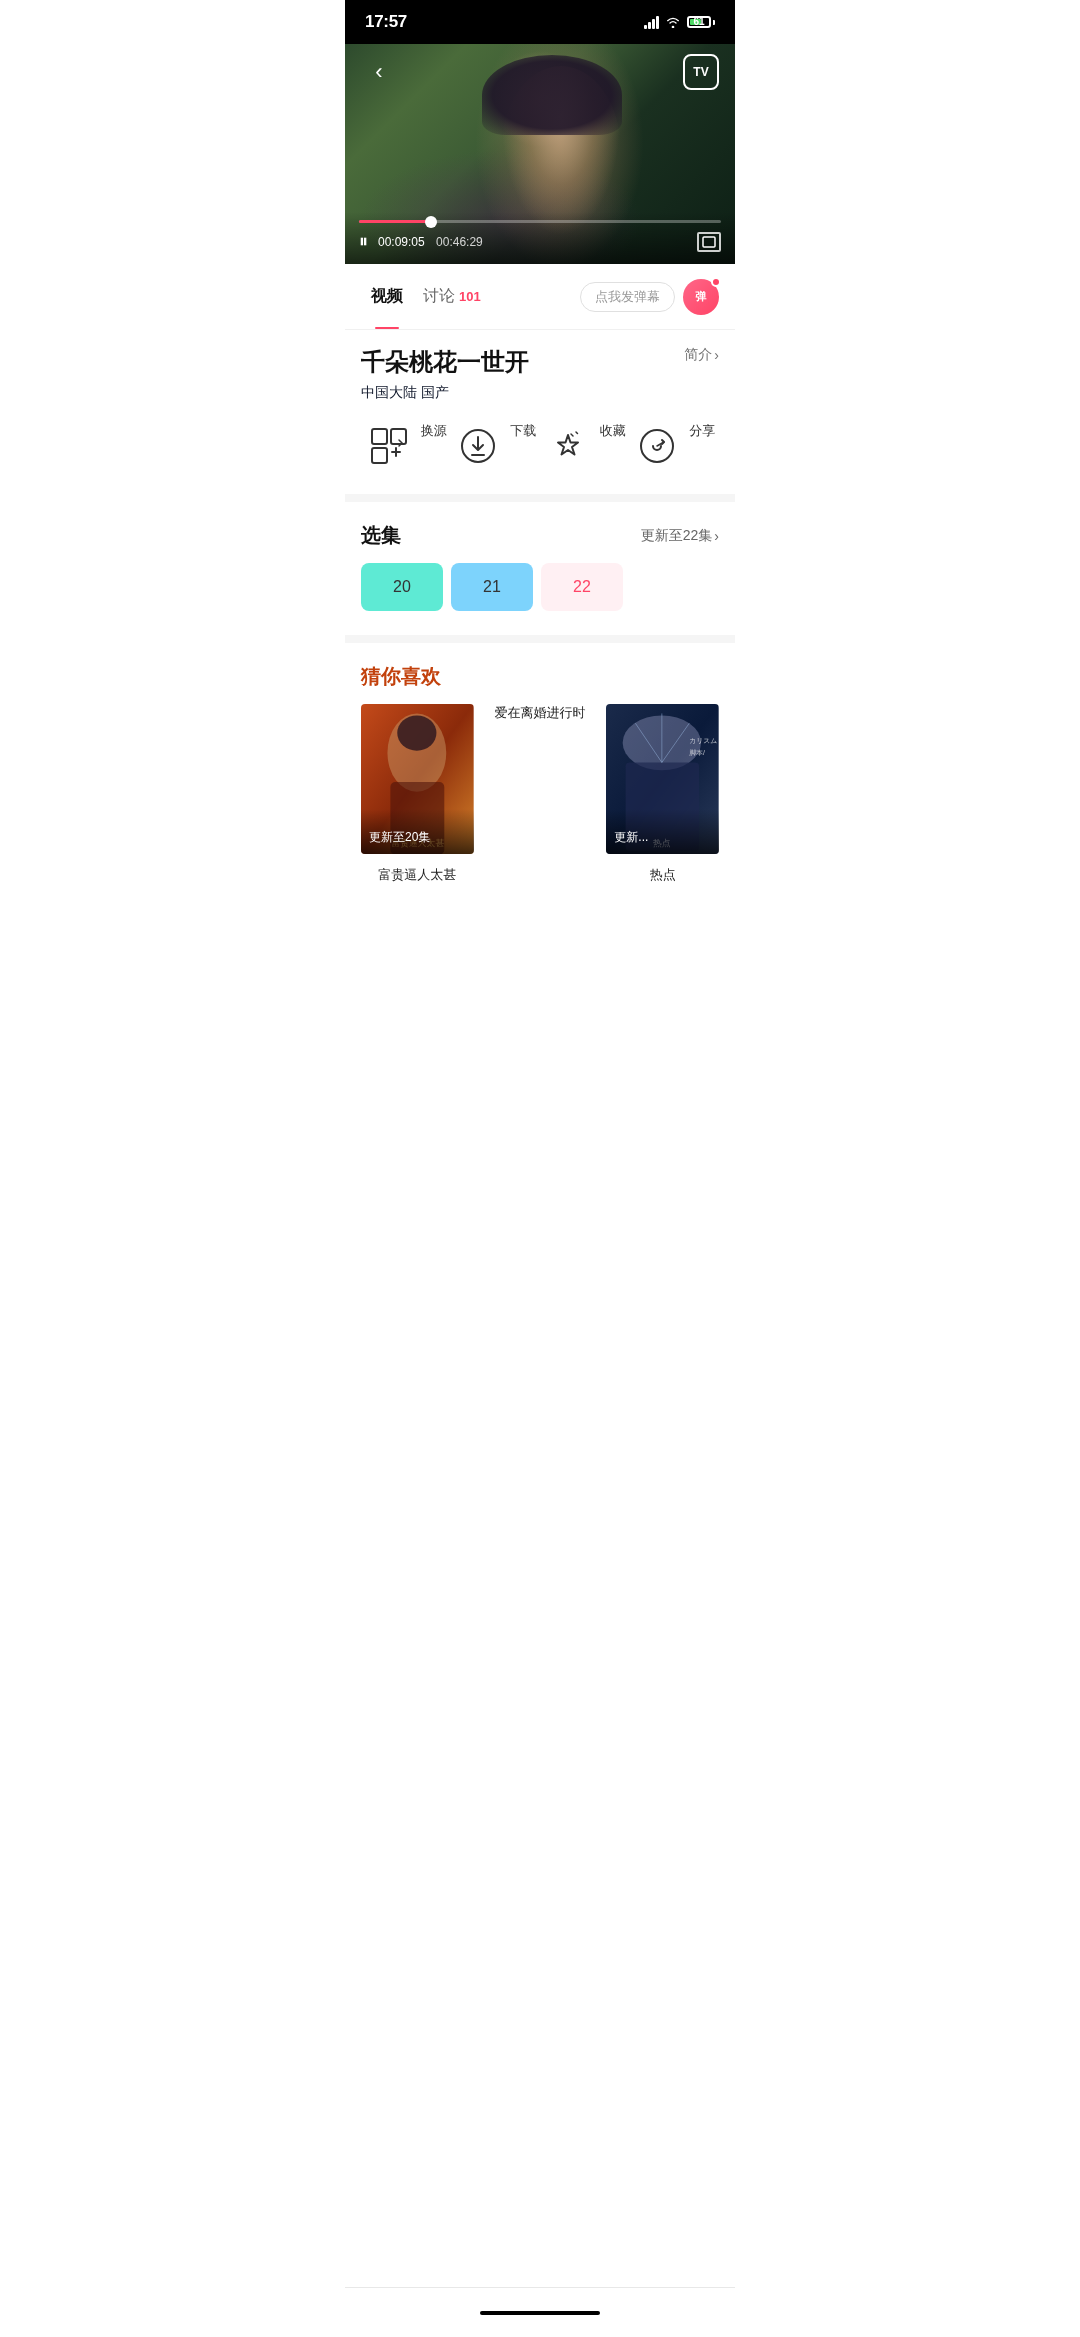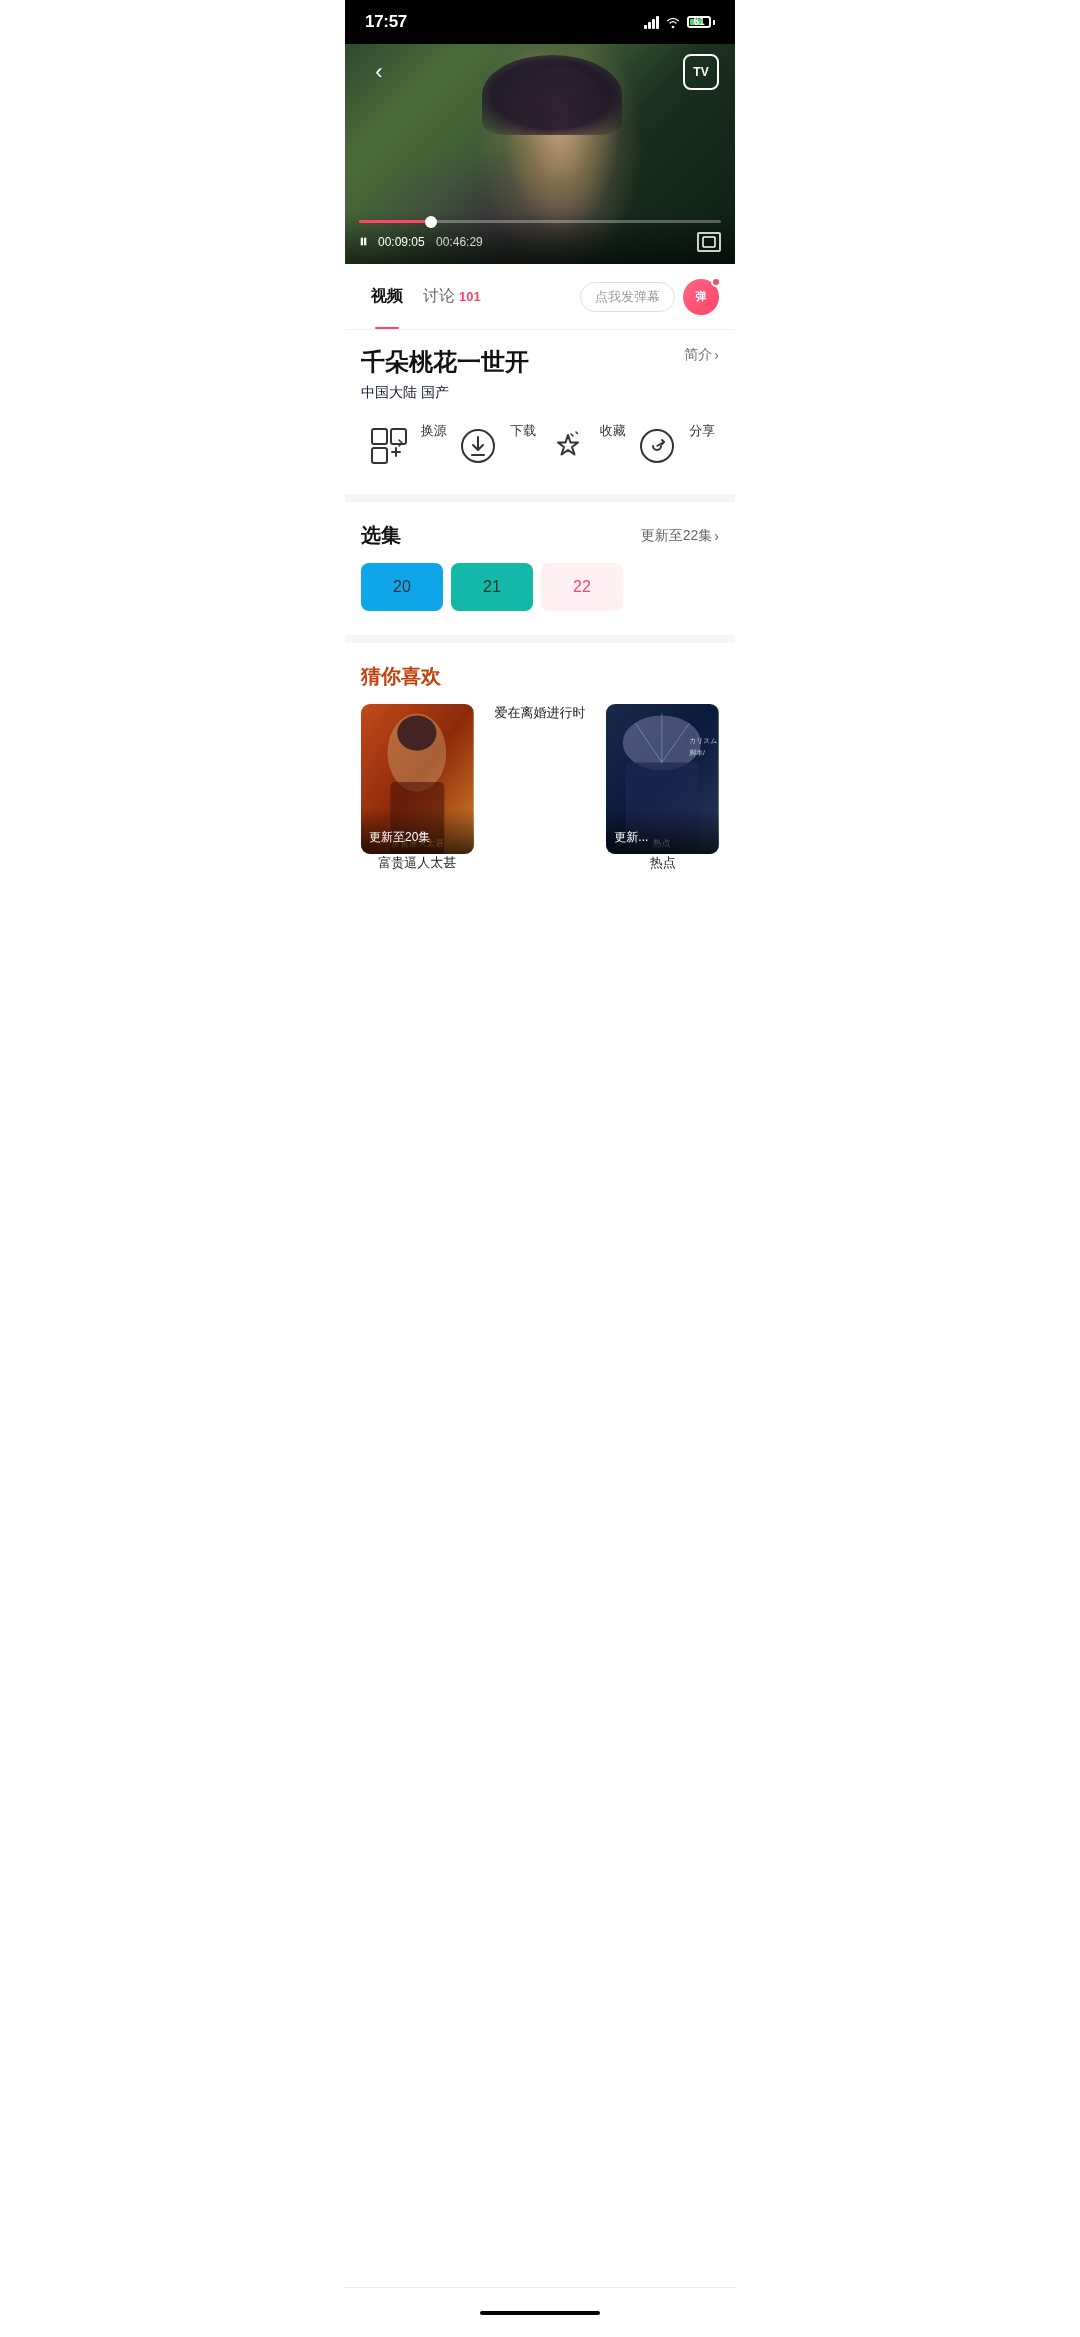--- a/index.html
+++ b/index.html
@@ -322,35 +322,35 @@
       display: flex;
       gap: 8px;
       padding: 0 16px 20px;
       overflow-x: auto;
     }
     .episode-scroll::-webkit-scrollbar { display: none; }
     .episode-btn {
       min-width: 82px;
       height: 48px;
       border-radius: 8px;
-      background: #14b8a6;
+      background: #7dd3fc;
       display: flex;
       align-items: center;
       justify-content: center;
       font-size: 16px;
       color: #333;
       cursor: pointer;
       flex-shrink: 0;
     }
     .episode-btn.active {
       color: #ff4466;
       background: #fff0f3;
     }
     .episode-btn.placeholder {
-      background: #0ea5e9;
+      background: #5eead4;
     }
 
     
     .recommend-section {
       padding: 0 16px;
     }
     .recommend-title {
       font-size: 20px;
       font-weight: 700;
       color: #c2410c;
@@ -360,24 +360,24 @@
       display: flex;
       gap: 10px;
     }
     .recommend-item {
       flex: 1;
       cursor: pointer;
     }
     .recommend-poster {
       width: 100%;
       aspect-ratio: 3/4;
-      border-radius: 9px;
+      border-radius: 4px;
       overflow: hidden;
       position: relative;
-      margin-bottom: 0;
+      margin-bottom: 12px;
     }
     .poster-bg {
       width: 100%;
       height: 100%;
     }
     .poster-overlay {
       position: absolute;
       bottom: 0; left: 0; right: 0;
       background: linear-gradient(transparent, rgba(0,0,0,0.7));
       padding: 20px 8px 8px;

